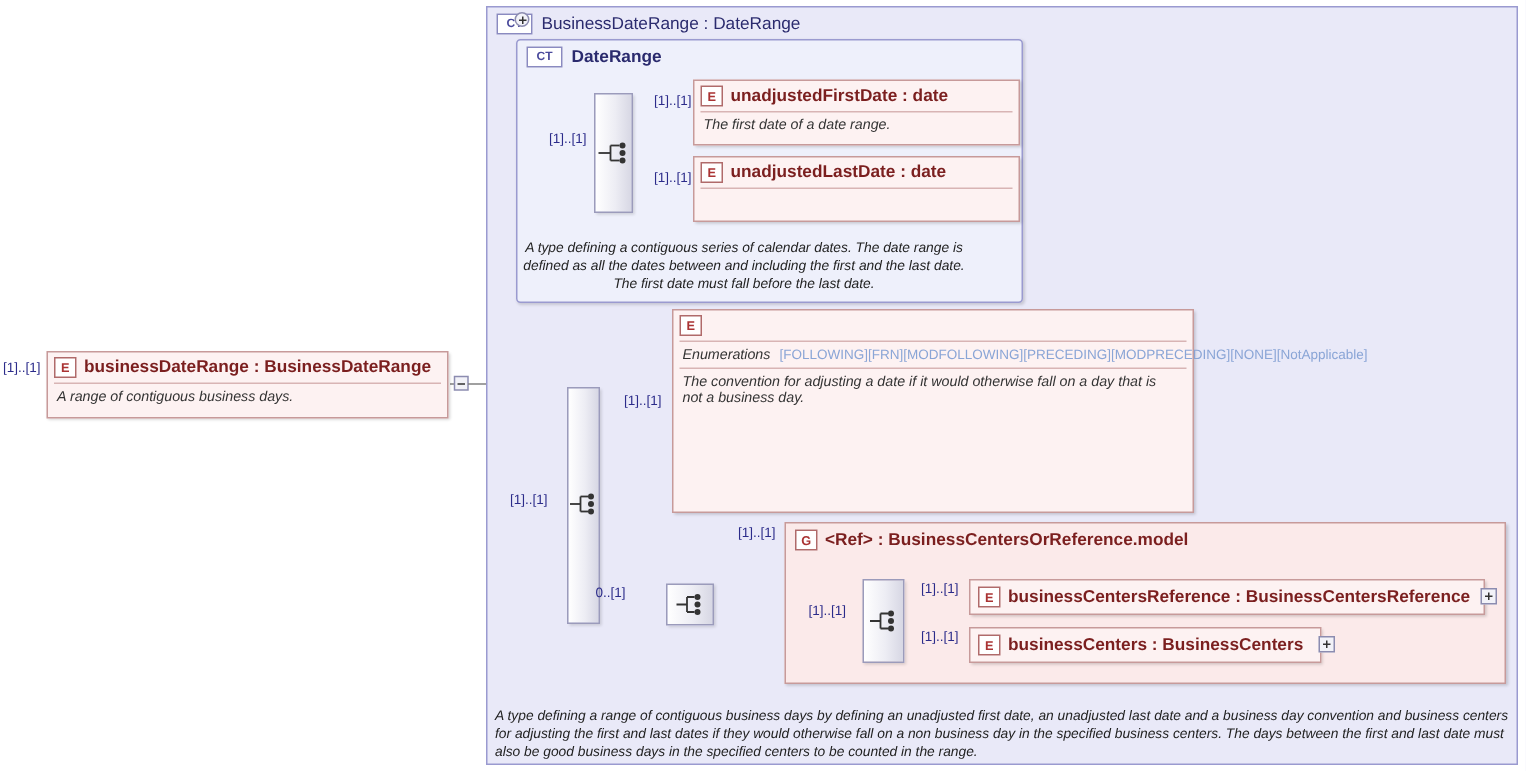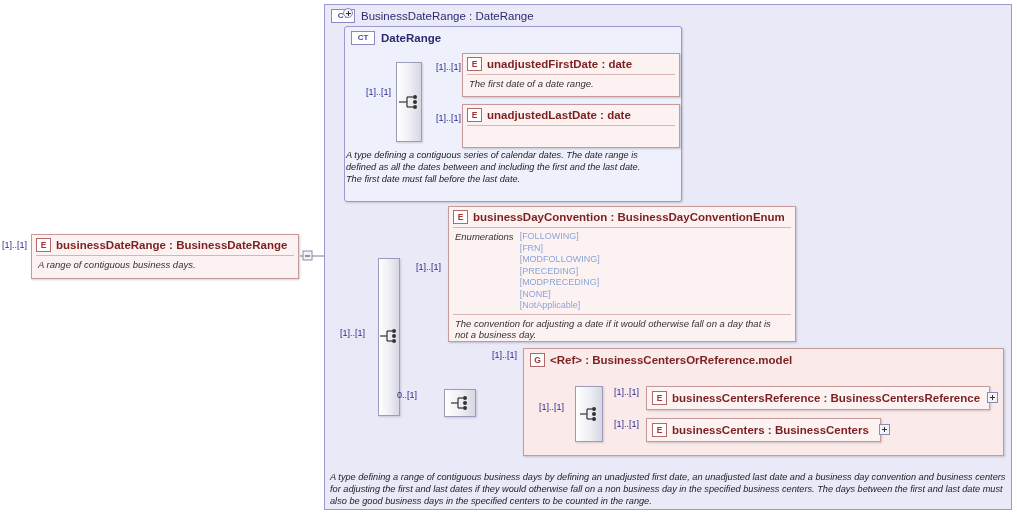--- a/index.html
+++ b/index.html
@@ -174,21 +174,21 @@
     gap: 6px;
   }
   .enum-label {
     font-style: italic;
     font-size: 9.5px;
     color: #333;
     white-space: nowrap;
   }
   .enum-list {
     display: flex;
-    flex-direction: column;
+    flex-direction: row;
     font-size: 9px;
     color: #8aa5d6;
     line-height: 1.28;
   }
   
   .ref-box {
     position: absolute;
     border: 1px solid #c79a9a;
     background: #fbeaea;
     box-sizing: border-box;
@@ -275,21 +275,21 @@
   </div>
 
   <div class="plus" style="left:343px; top:8px; width:10px; height:10px; border-radius:50%;"></div>
 
   <div class="ct-inner" style="left:344px; top:26px; width:338px; height:176px;">
     <div class="ct-inner-head">
       <span class="tag tag-ct">CT</span>
       <span class="ct-inner-title">DateRange</span>
     </div>
   </div>
-  <div class="ct-desc" style="left:346px; top:150px; width:300px;">A type defining a contiguous series of calendar dates. The date range is defined as all the dates between and including the first and the last date. The first date must fall before the last date.</div>
+  <div class="ct-desc" style="left:346px; top:160px; width:300px;text-align:center;">A type defining a contiguous series of calendar dates. The date range is defined as all the dates between and including the first and the last date. The first date must fall before the last date.</div>
 
   <div class="seq" style="left:396px; top:62px; width:26px; height:80px;"></div>
   <svg class="lines" style="left:396px; top:62px; width:26px; height:80px;">
     <g transform="translate(3,34)">
       <line x1="0" y1="6" x2="8" y2="6" stroke="#333" stroke-width="1.2"></line>
       <line x1="8" y1="1" x2="8" y2="11" stroke="#333" stroke-width="1.2"></line>
       <line x1="8" y1="1" x2="14" y2="1" stroke="#333" stroke-width="1.2"></line>
       <line x1="8" y1="11" x2="14" y2="11" stroke="#333" stroke-width="1.2"></line>
       <circle cx="16" cy="1" r="2" fill="#333"></circle>
       <circle cx="16" cy="6" r="2" fill="#333"></circle>
@@ -328,21 +328,20 @@
       <circle cx="14" cy="6" r="2" fill="#333"></circle>
       <circle cx="14" cy="11" r="2" fill="#333"></circle>
     </g>
   </svg>
   <div class="card" style="left:340px; top:328px;">[1]..[1]</div>
 
   <div class="card" style="left:416px; top:262px;">[1]..[1]</div>
   <div class="box elem-box" style="left:448px; top:206px; width:348px; height:136px;">
     <div class="elem-head">
       <span class="tag tag-e">E</span>
-      <span class="elem-title">businessDayConvention  :  BusinessDayConventionEnum</span>
     </div>
     <div class="elem-sep"></div>
     <div class="enum-wrap">
       <span class="enum-label">Enumerations</span>
       <span class="enum-list">
         <span>[FOLLOWING]</span>
         <span>[FRN]</span>
         <span>[MODFOLLOWING]</span>
         <span>[PRECEDING]</span>
         <span>[MODPRECEDING]</span>

